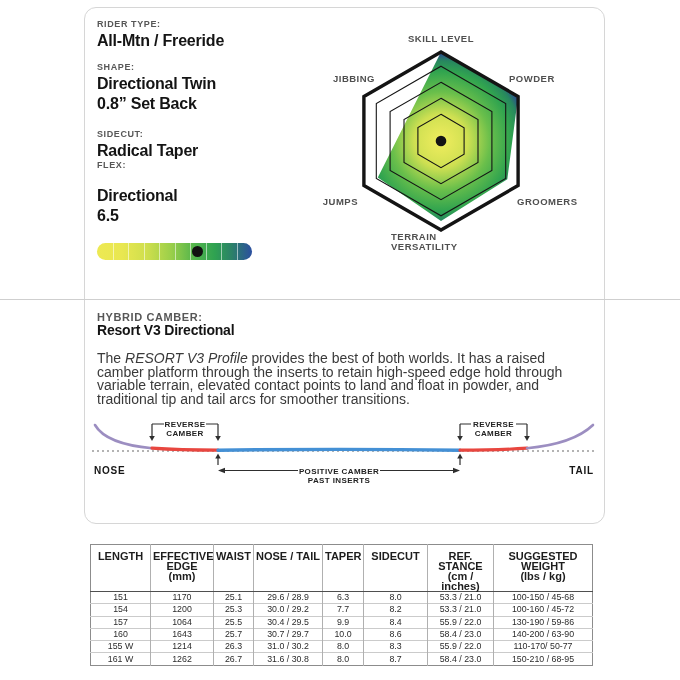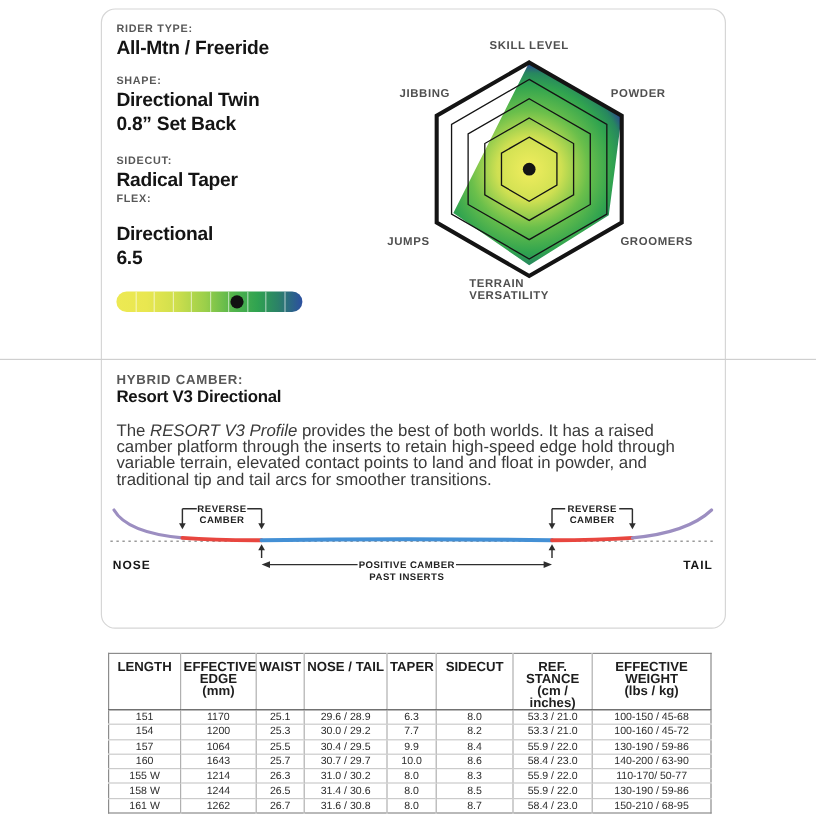--- a/index.html
+++ b/index.html
@@ -205,21 +205,21 @@
           <div>TAPER</div>
         </th>
         <th>
           <div>SIDECUT</div>
         </th>
         <th>
           <div>REF. STANCE</div>
           <div>(cm / inches)</div>
         </th>
         <th>
-          <div>EFFECTIVE WEIGHT</div>
+          <div>SUGGESTED WEIGHT</div>
           <div>(lbs / kg)</div>
         </th>
       </tr>
     </thead>
   <tbody id="table-body">
       <tr>
         <td>151</td>
         <td>1170</td>
         <td>25.1</td>
         <td>29.6 / 28.9</td>
@@ -262,30 +262,20 @@
         <td>155 W</td>
         <td>1214</td>
         <td>26.3</td>
         <td>31.0 / 30.2</td>
         <td>8.0</td>
         <td>8.3</td>
         <td>55.9 / 22.0</td>
         <td>110-170/ 50-77</td>
       </tr>
       <tr>
-        <td>158 W</td>
-        <td>1244</td>
-        <td>26.5</td>
-        <td>31.4 / 30.6</td>
-        <td>8.0</td>
-        <td>8.5</td>
-        <td>55.9 / 22.0</td>
-        <td>130-190 / 59-86</td>
-      </tr>
-      <tr>
         <td>161 W</td>
         <td>1262</td>
         <td>26.7</td>
         <td>31.6 / 30.8</td>
         <td>8.0</td>
         <td>8.7</td>
         <td>58.4 / 23.0</td>
         <td>150-210 / 68-95</td>
       </tr>
     </tbody>

